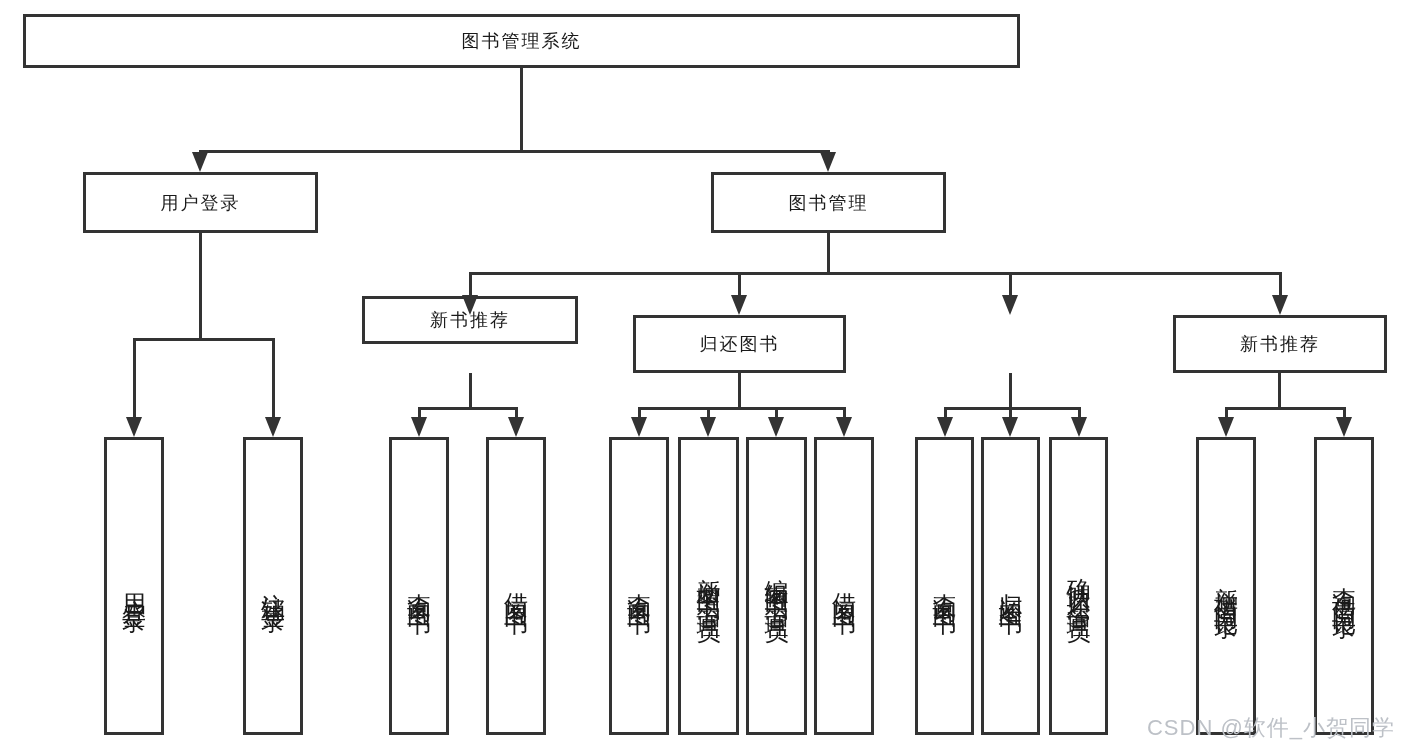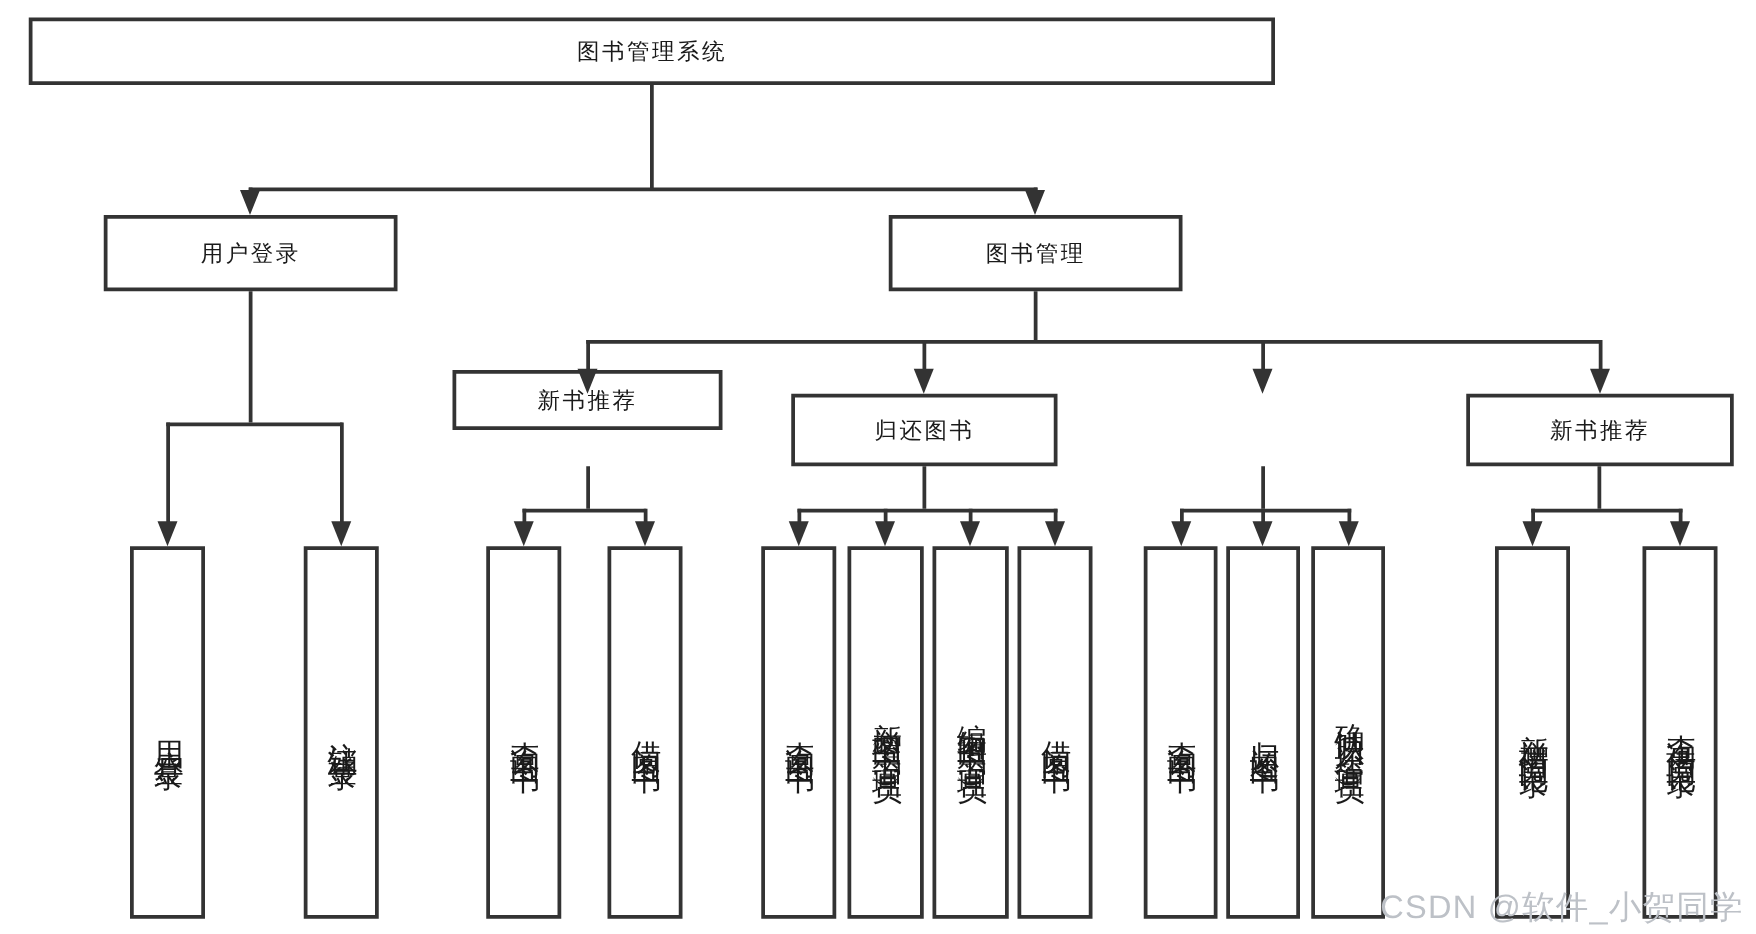--- a/index.html
+++ b/index.html
@@ -35,21 +35,21 @@
   .vline{position:absolute;width:3px;background:var(--line);}
   .hline{position:absolute;height:3px;background:var(--line);}
   .arrow{
     position:absolute;width:0;height:0;
     border-left:8px solid transparent;
     border-right:8px solid transparent;
     border-top:20px solid var(--line);
   }
   .watermark{
     position:absolute;right:10px;bottom:4px;
-    font-size:26px;color:var(--watermark);letter-spacing:1px;
+    font-size:22px;color:var(--watermark);letter-spacing:1px;
     white-space:nowrap;
   }
 </style>
 </head>
 <body>
 
 <div id="canvas">
 
   <div class="node root" style="left:23px;top:14px;width:997px;height:54px">
     <span class="hlabel">图书管理系统</span>

